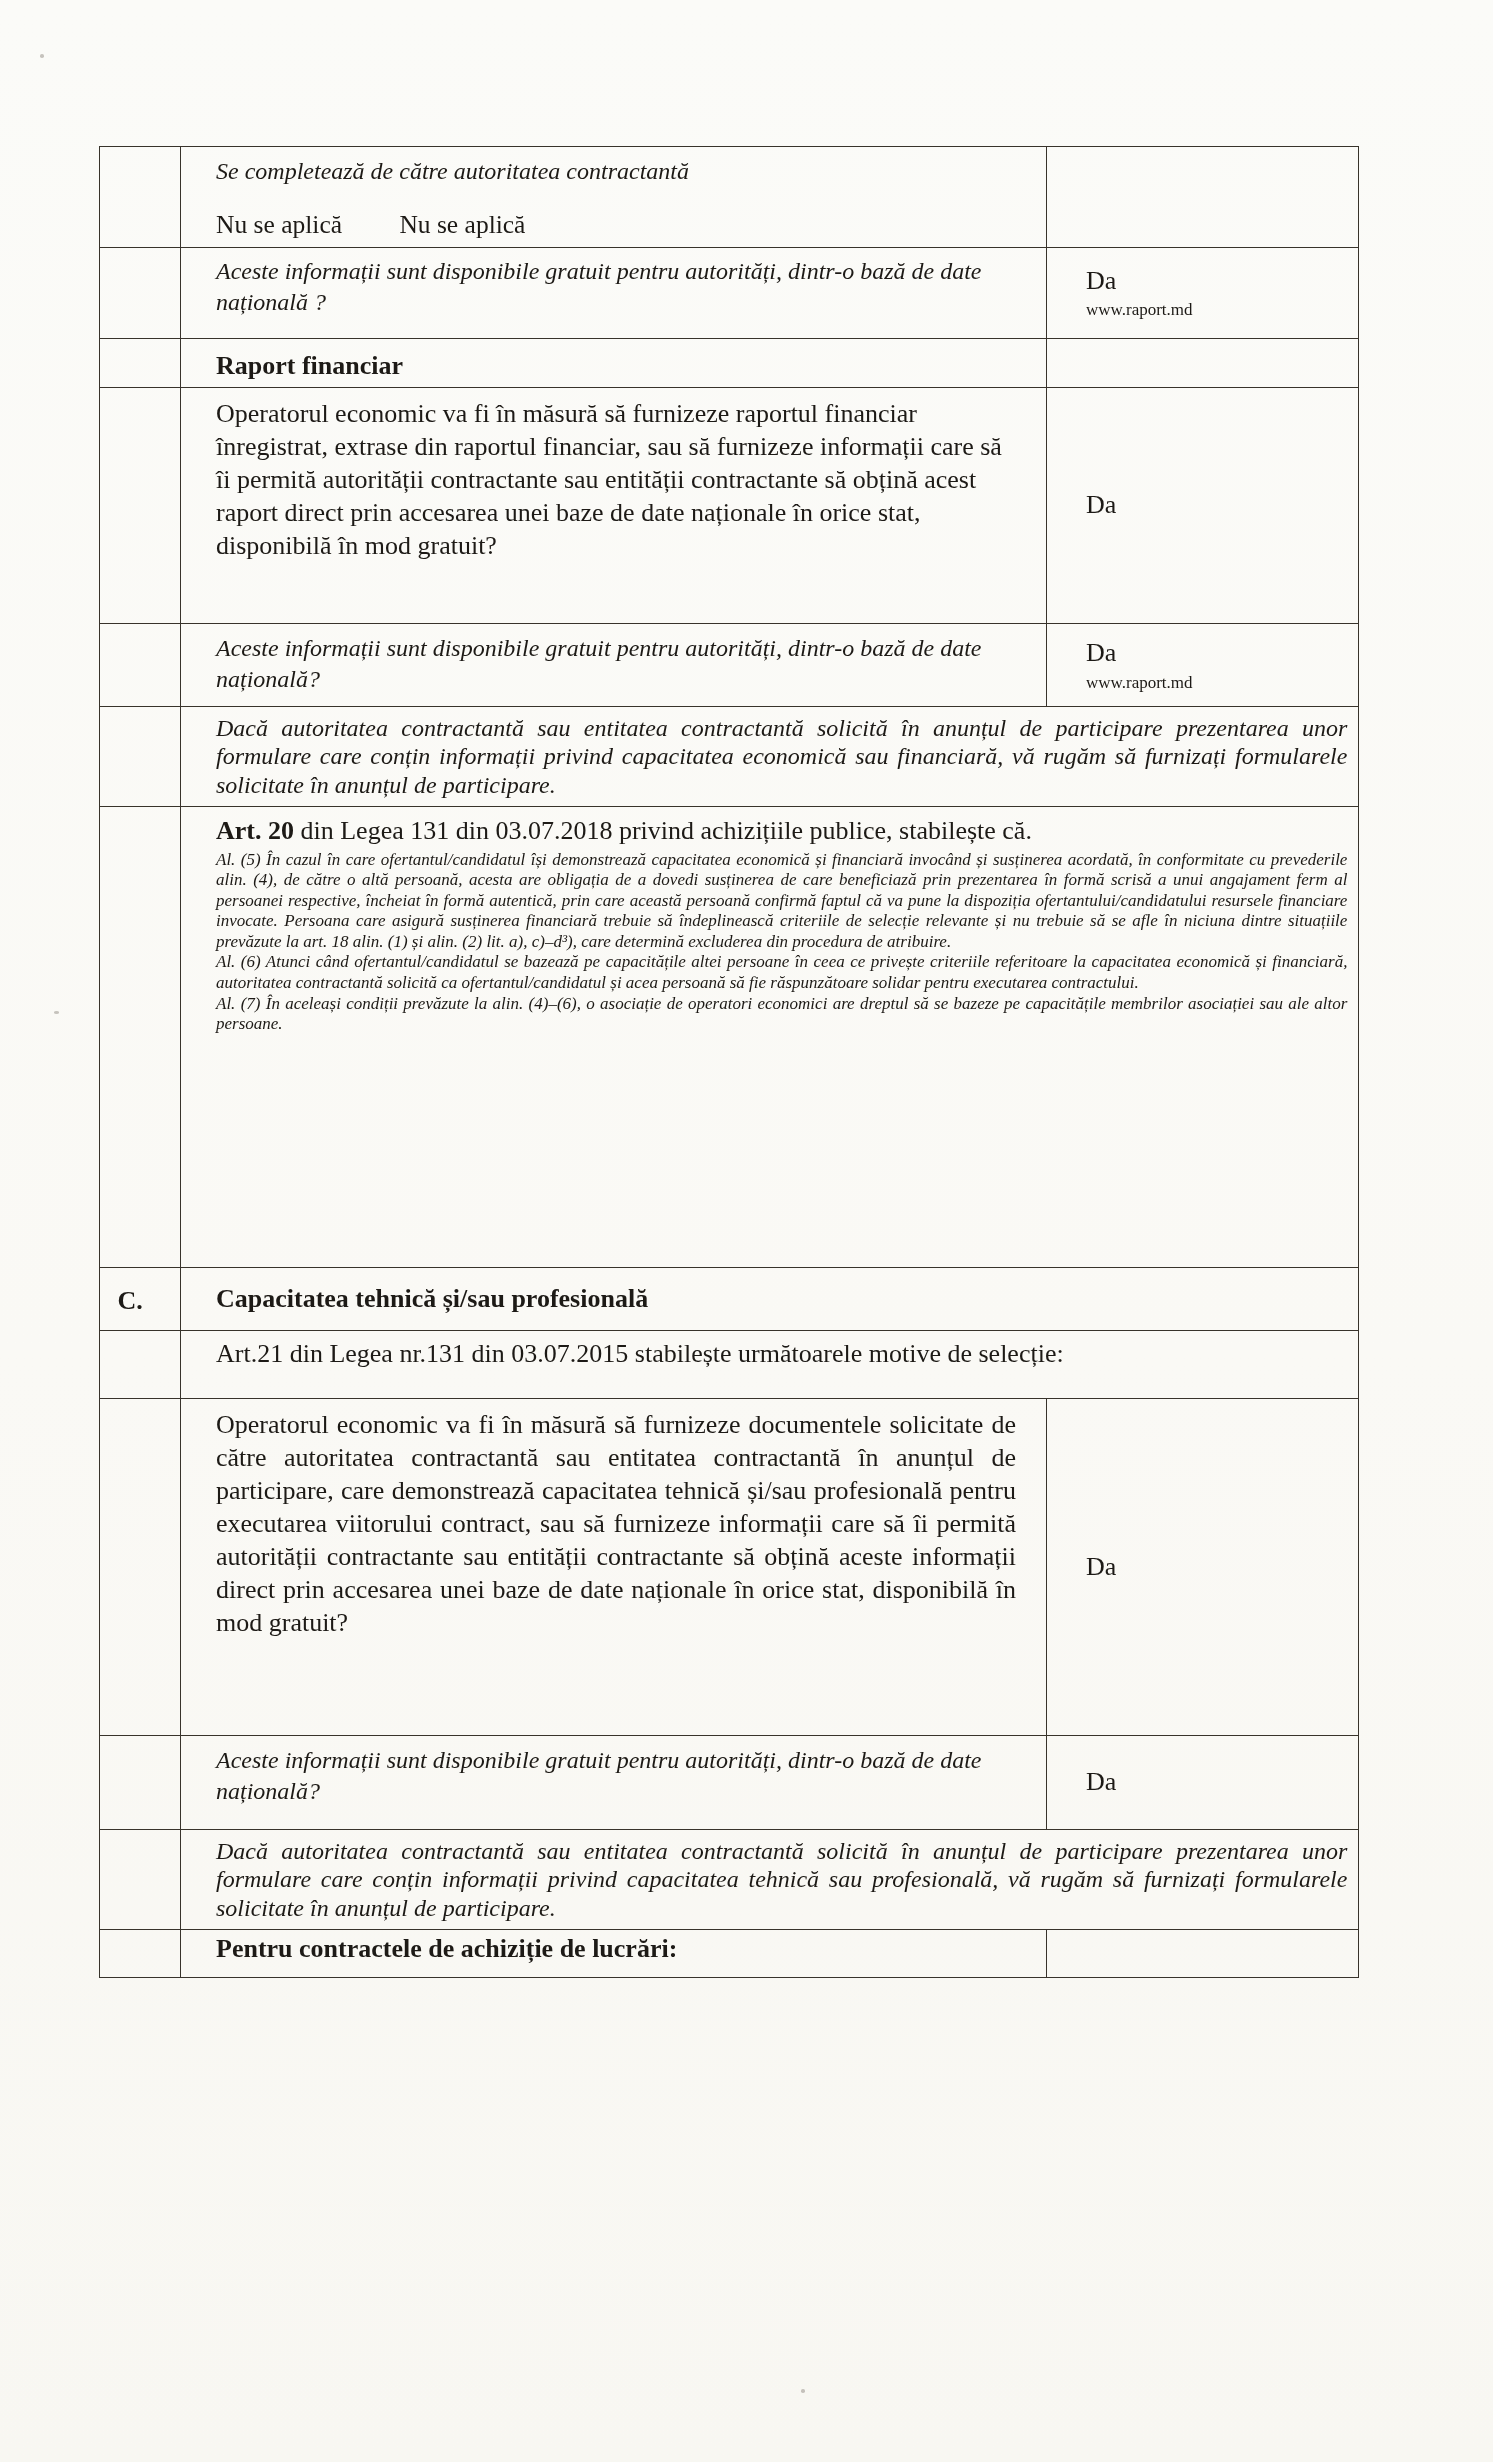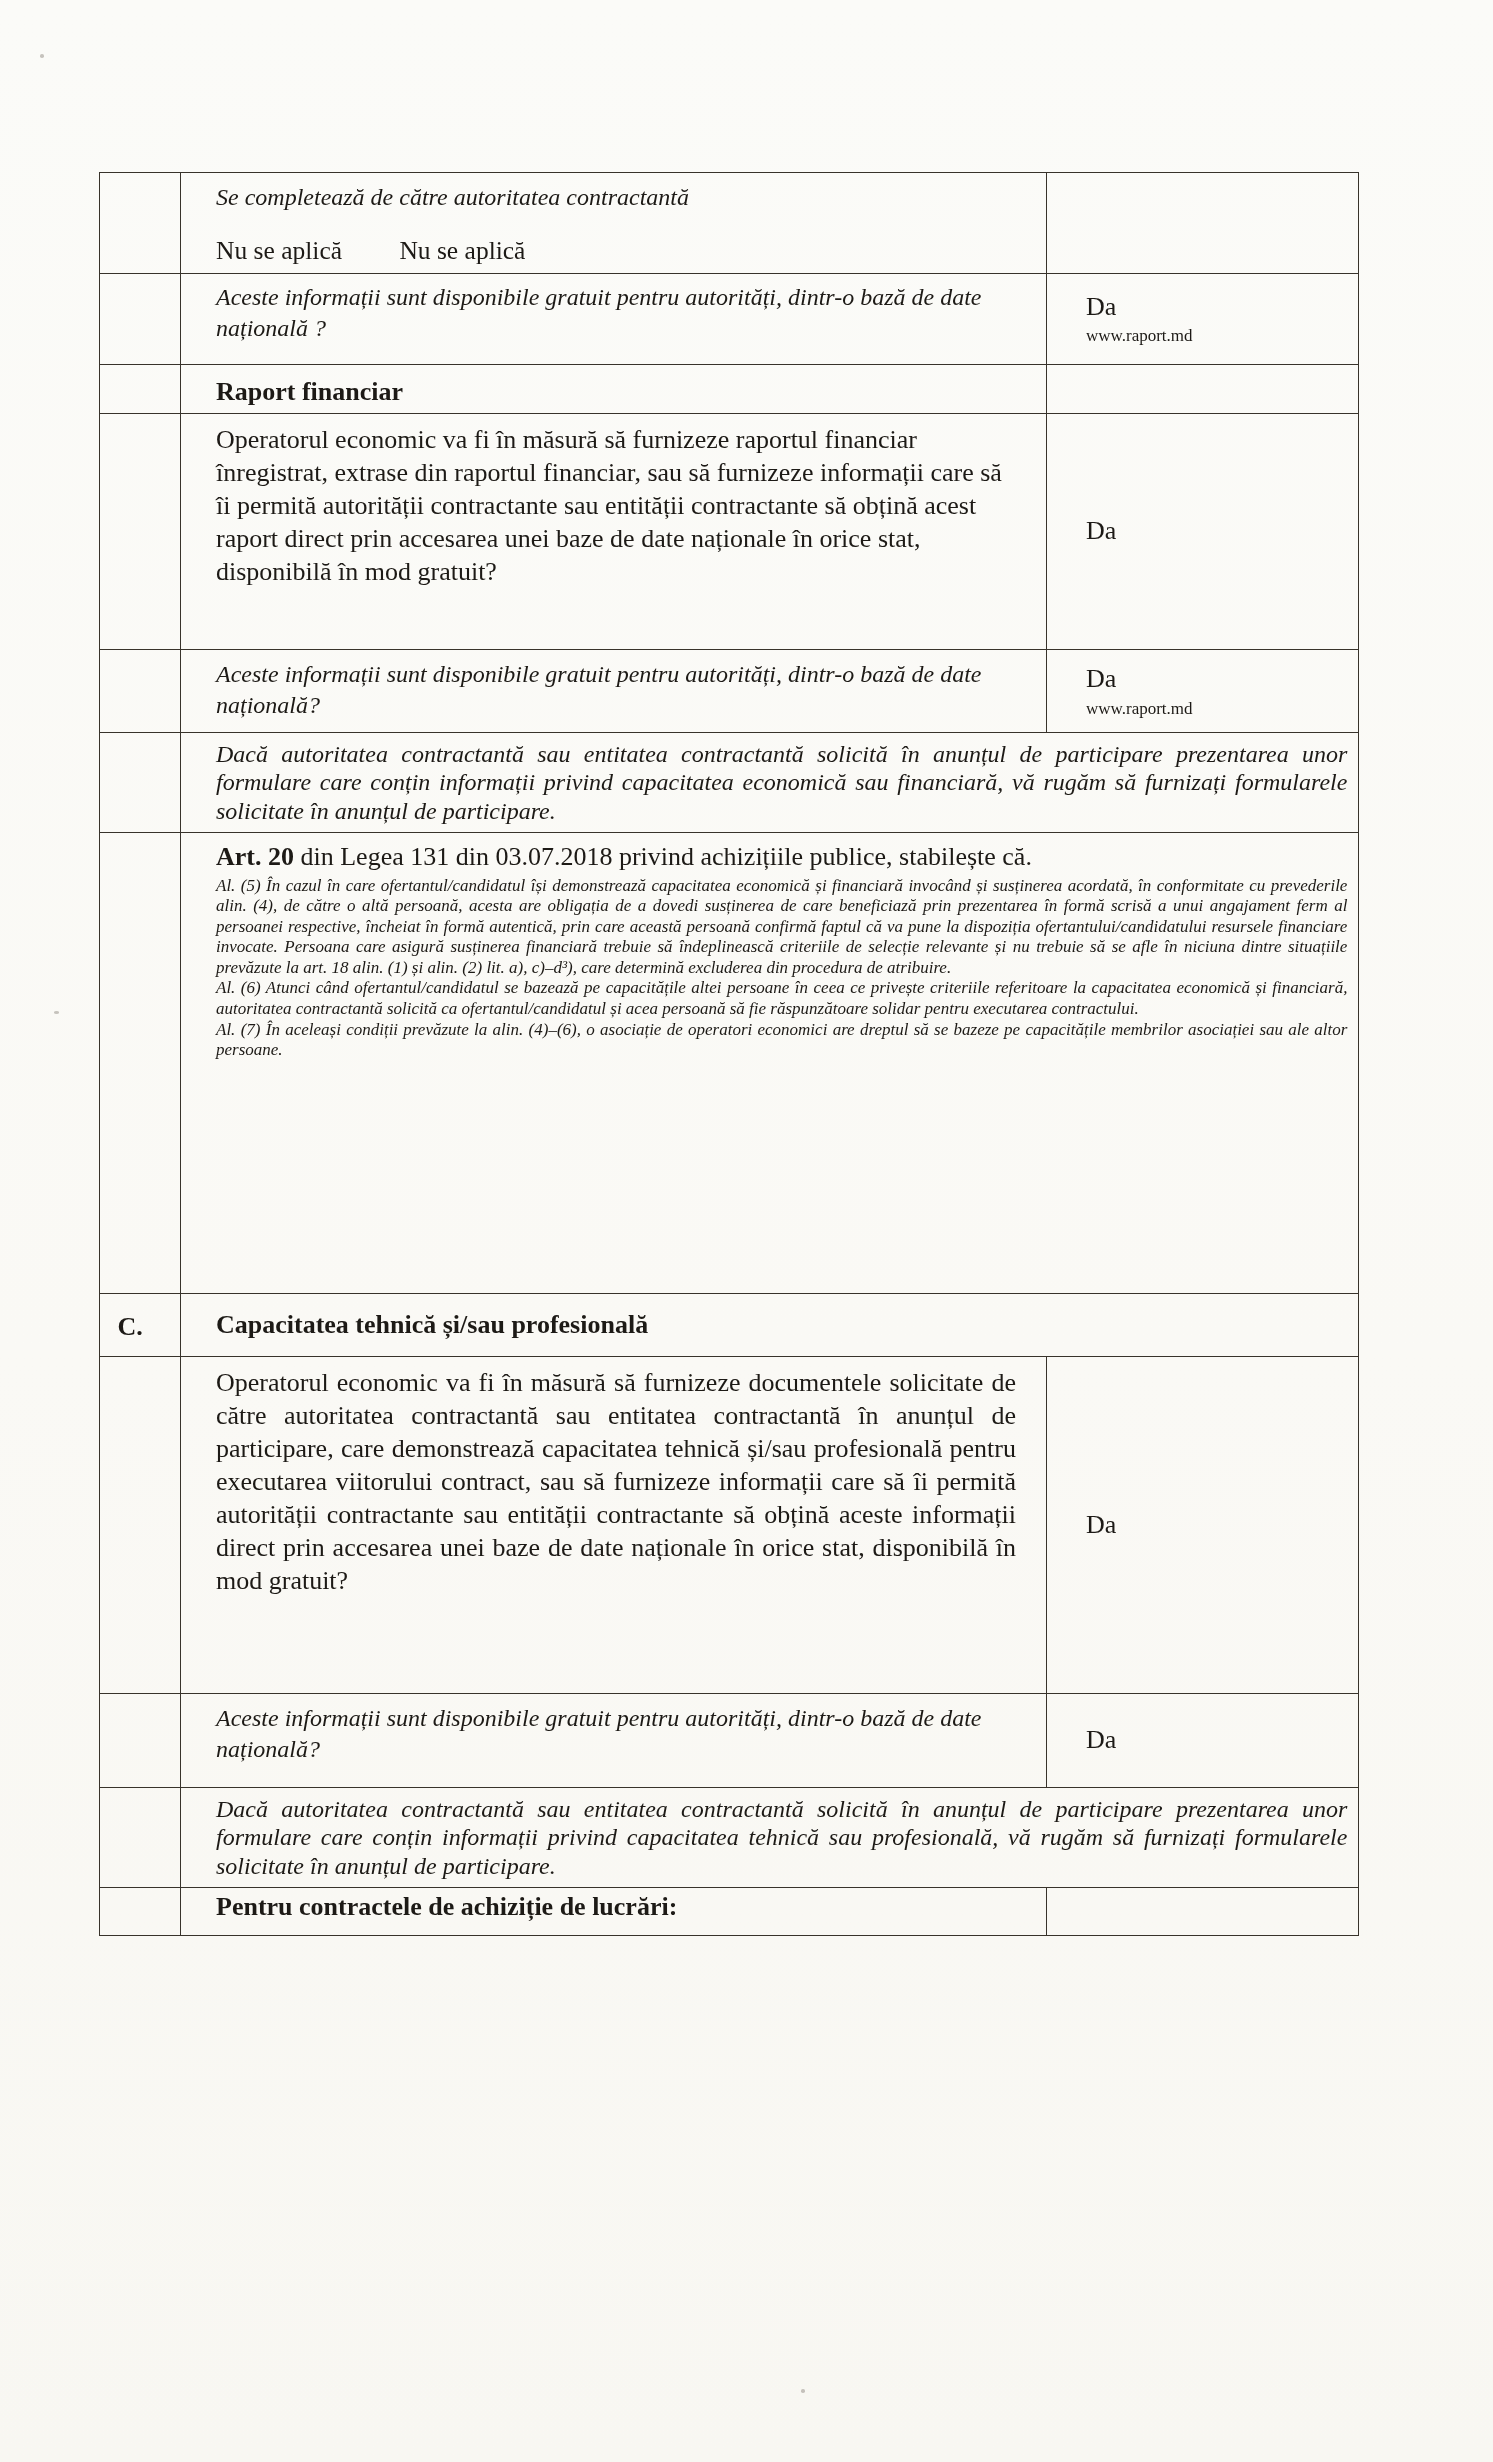--- a/index.html
+++ b/index.html
@@ -17,21 +17,21 @@
     overflow: hidden;
   }
   .speck { position: absolute; background: #9a968e; border-radius: 50%; opacity: .55; }
   .speck.s1 { left: 40px; top: 54px;  width: 3.5px; height: 3.5px; }
   .speck.s2 { left: 54px; top: 1011px; width: 5.3px; height: 2.6px; }
   .speck.s3 { left: 801px; top: 2389px; width: 3.5px; height: 3.5px; }
 
   table.doc {
     position: absolute;
     left: 99px;
-    top: 172px;
+    top: 146px;
     width: 1258px;
     border-collapse: collapse;
     table-layout: fixed;
   }
   col.cA { width: 81px; }
   col.cB { width: 866px; }
   col.cC { width: 312px; }
   .doc td { border: 1.8px solid #38332b; vertical-align: top; }
 
   td.a { padding: 8.8px 3.5px 5.3px 17.6px; }
@@ -155,20 +155,26 @@
         </td>
       </tr>
 
       <tr class="r8">
         <td class="a center">C.</td>
         <td class="m center" colspan="2">
           <p class="heading">Capacitatea tehnică și/sau profesională</p>
         </td>
       </tr>
 
+      <tr class="r9">
+        <td class="a"></td>
+        <td class="m" colspan="2">
+          <p class="art21">Art.21 din Legea nr.131 din 03.07.2015 stabilește următoarele motive de selecție:</p>
+        </td>
+      </tr>
 
       <tr class="r10">
         <td class="a"></td>
         <td class="b">
           <p class="para just">Operatorul economic va fi în măsură să furnizeze documentele solicitate de către autoritatea contractantă sau entitatea contractantă în anunțul de participare, care demonstrează capacitatea tehnică și/sau profesională pentru executarea viitorului contract, sau să furnizeze informații care să îi permită autorității contractante sau entității contractante să obțină aceste informații direct prin accesarea unei baze de date naționale în orice stat, disponibilă în mod gratuit?</p>
         </td>
         <td class="c">
           <div class="ans">Da</div>
         </td>
       </tr>

